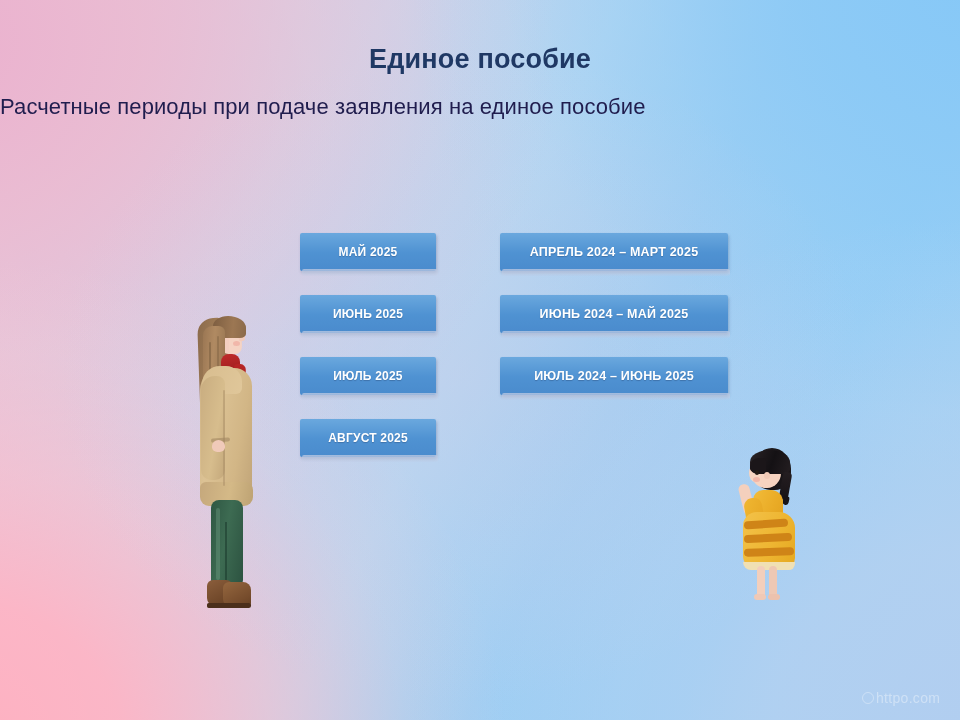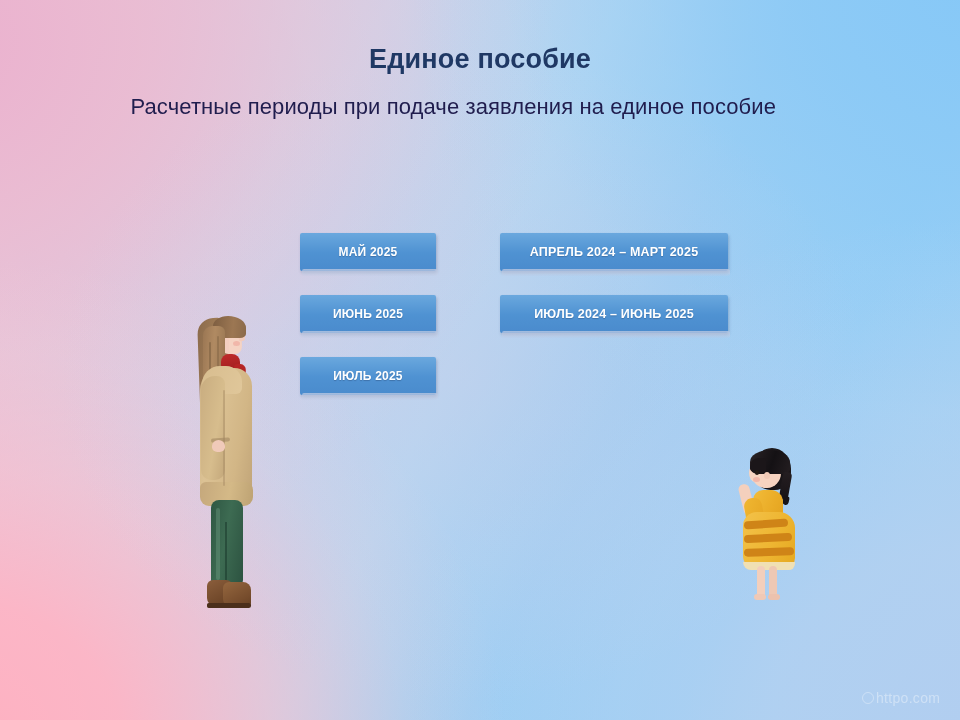--- a/index.html
+++ b/index.html
@@ -86,21 +86,21 @@
     font-weight: bold;
     color: #1f3864;
     letter-spacing: 0.2px;
     white-space: nowrap;
   }
   .subtitle {
     position: absolute;
     left: 0;
     top: 94px;
     width: 776px;
-    text-align: right;
+    text-align: left;
     font-size: 22px;
     font-weight: normal;
     color: #201d4e;
     letter-spacing: 0.1px;
     white-space: nowrap;
   }
 
   
   .col {
     position: absolute;
@@ -463,33 +463,45 @@
       <div class="badge-shadowbar"></div>
     </div>
 
     <div class="badge-wrap">
       <div class="badge">
         <span class="badge-label">ИЮЛЬ 2025</span>
       </div>
       <div class="badge-shadowbar"></div>
     </div>
 
+    <div class="badge-wrap">
+      <div class="badge">
+        <span class="badge-label">АВГУСТ 2025</span>
+      </div>
+      <div class="badge-shadowbar"></div>
+    </div>
 
   </div>
 
   <div class="col col-right">
 
     <div class="badge-wrap">
       <div class="badge">
         <span class="badge-label">АПРЕЛЬ 2024 – МАРТ 2025</span>
       </div>
       <div class="badge-shadowbar"></div>
     </div>
 
 
+    <div class="badge-wrap">
+      <div class="badge">
+        <span class="badge-label">ИЮНЬ 2024 – МАЙ 2025</span>
+      </div>
+      <div class="badge-shadowbar"></div>
+    </div>
 
     <div class="badge-wrap">
       <div class="badge">
         <span class="badge-label">ИЮЛЬ 2024 – ИЮНЬ 2025</span>
       </div>
       <div class="badge-shadowbar"></div>
     </div>
 
   </div>
 

